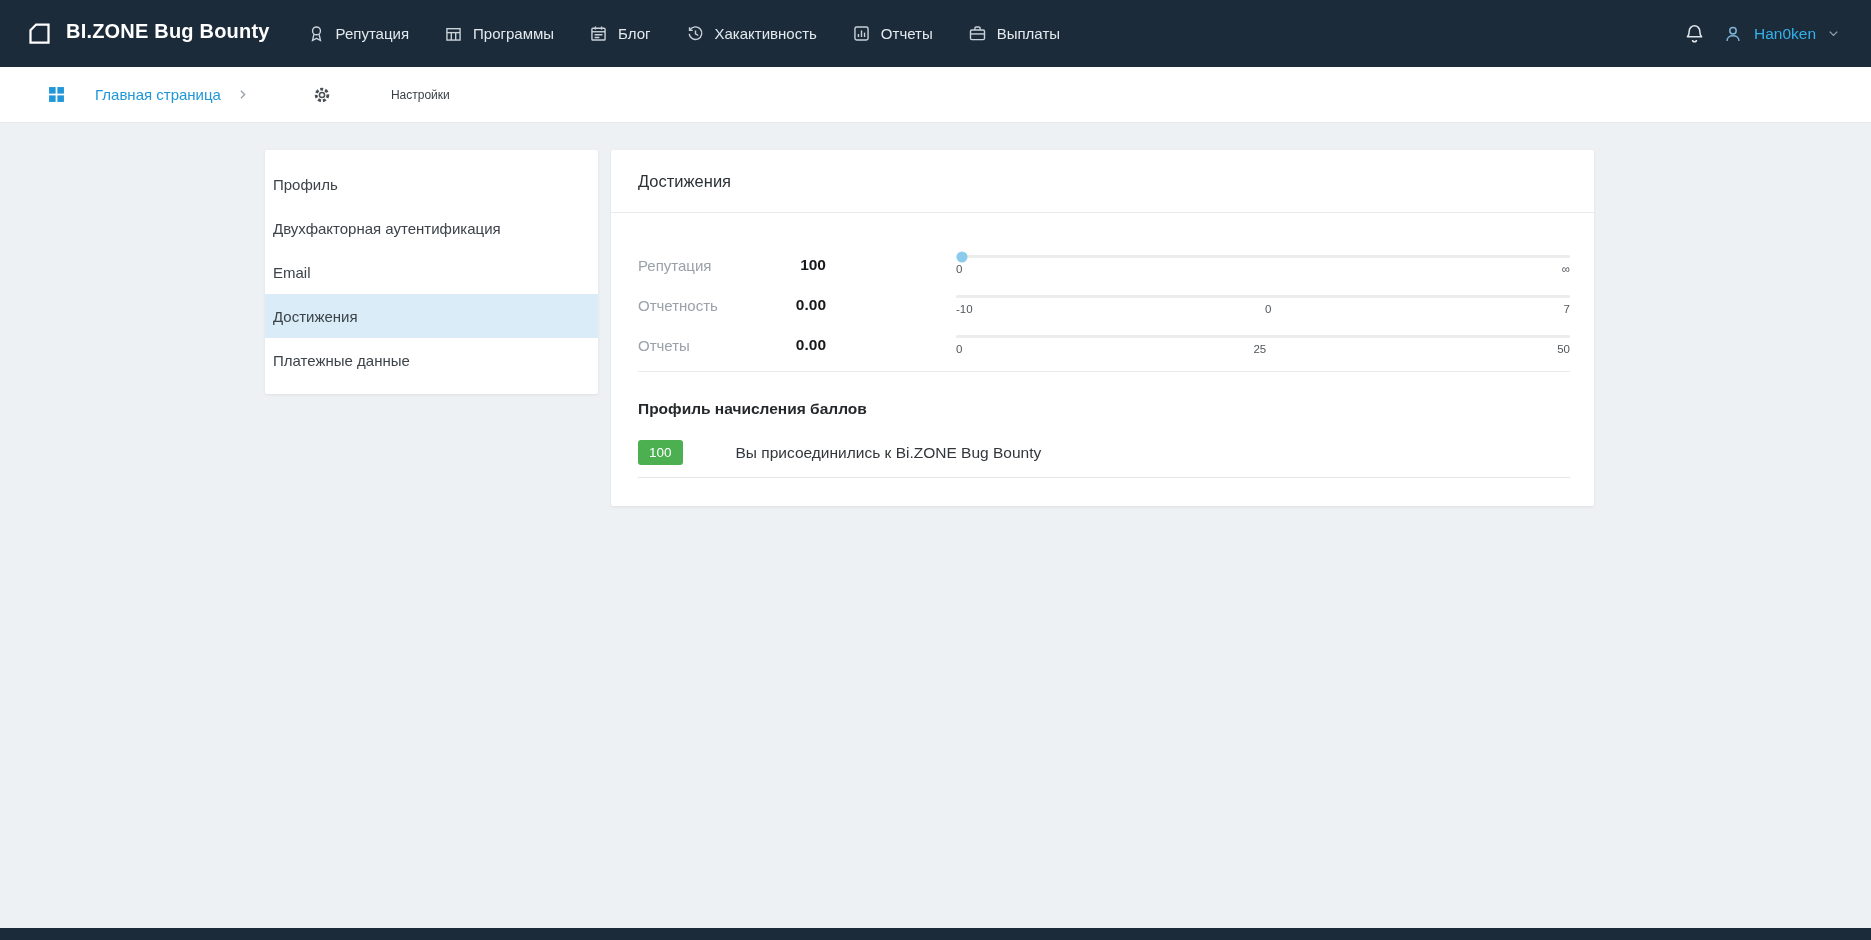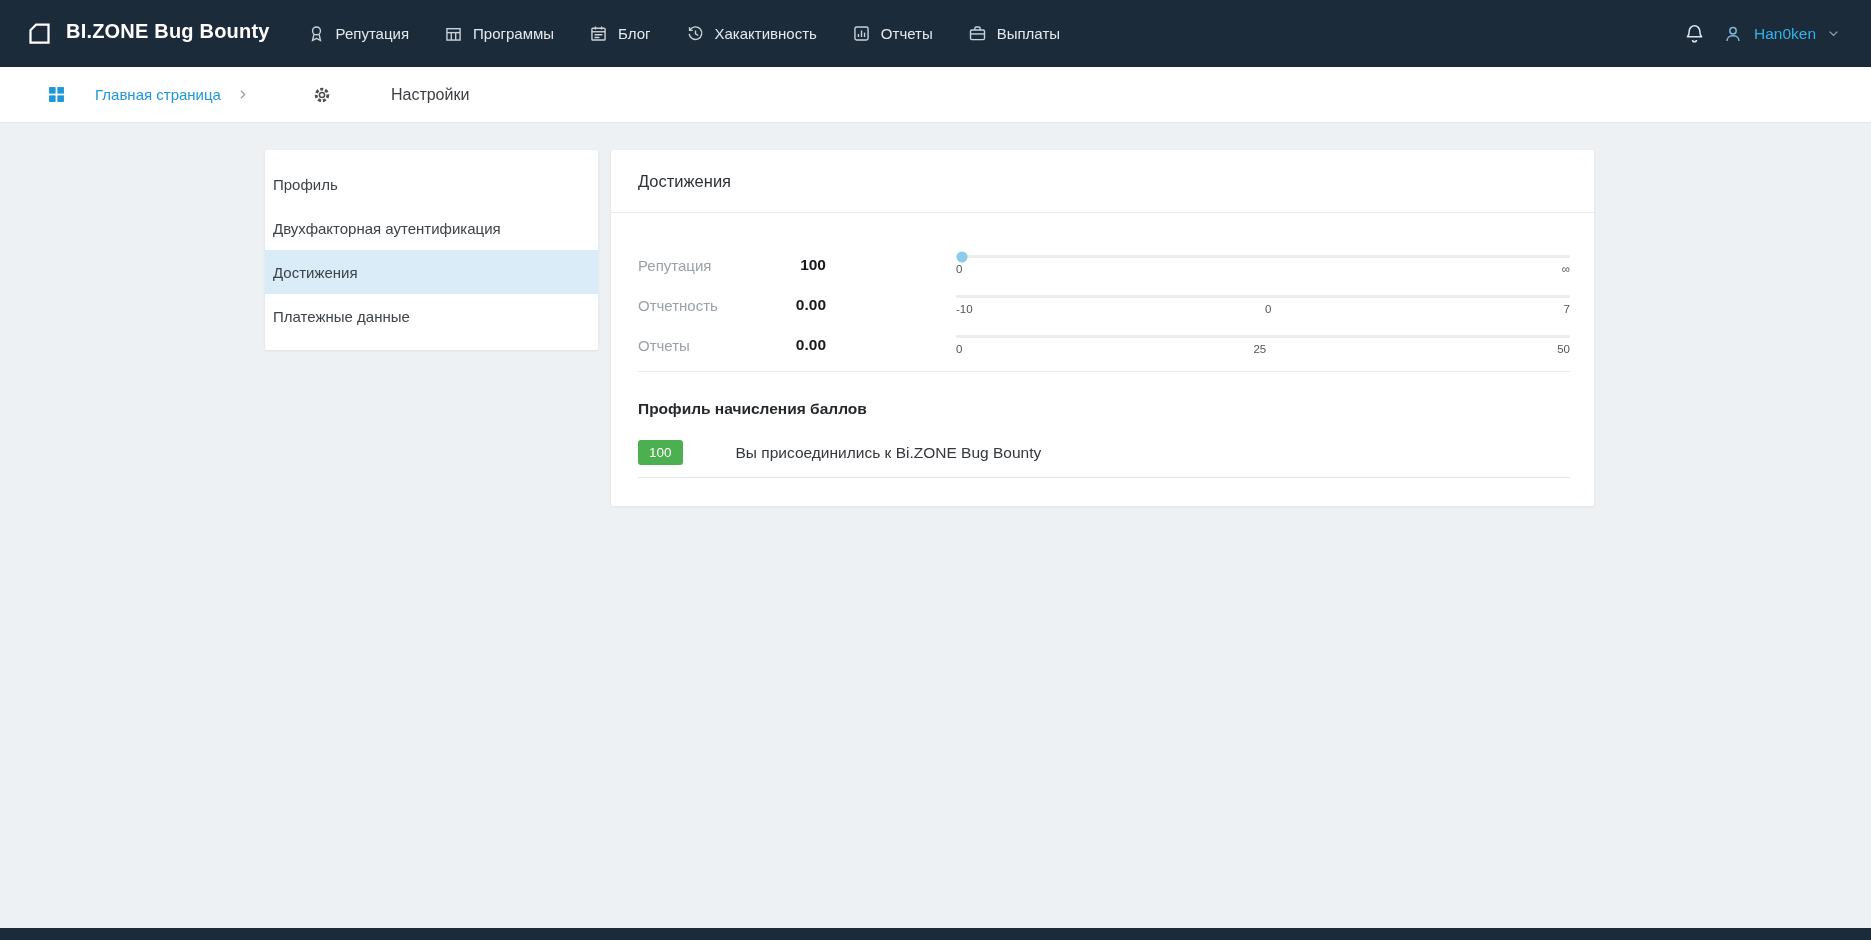--- a/index.html
+++ b/index.html
@@ -31,21 +31,21 @@
   .username { color:var(--username-blue, #33b1ea); font-size:15.5px; }
 
   
   .breadcrumb-bar {
     height:56px; background:#fff; border-bottom:1px solid #e6e9ec;
     display:flex; align-items:center; padding:0 46px; gap:15px;
   }
   .crumb-home { display:flex; align-items:center; gap:28px; cursor:pointer; text-decoration:none; }
   .crumb-home span { color:var(--accent-blue, #2097d8); font-size:15px; }
   .crumb-current { display:flex; align-items:center; gap:11px; }
-  .crumb-current span { color:#3a3f45; font-size:16px;margin-left:48px; }
+  .crumb-current span { color:#3a3f45; font-size:12px;margin-left:48px; }
 
   
   .main { position:relative; height:805px; }
   .card {
     position:absolute; top:27px; background:#fff; border-radius:2px;
     box-shadow:0 1px 3px rgba(25,39,52,0.08);
   }
 
   .settings-card { left:265px; width:333px; padding:12px 0; }
   .menu-item { height:44px; display:flex; align-items:center; padding:0 8px; font-size:15px; color:#3d4349; cursor:pointer; }
@@ -217,20 +217,21 @@
     </span>
     <span>Настройки</span>
   </span>
 </div>
 
 <main class="main">
 
   <aside class="card settings-card">
     <div class="menu-item">Профиль</div>
     <div class="menu-item">Двухфакторная аутентификация</div>
+    <div class="menu-item">Email</div>
     <div class="menu-item active">Достижения</div>
     <div class="menu-item">Платежные данные</div>
   </aside>
 
   <section class="card achieve-card">
     <div class="card-header">Достижения</div>
 
     <div class="card-body">
 
       <div class="metric-row">

